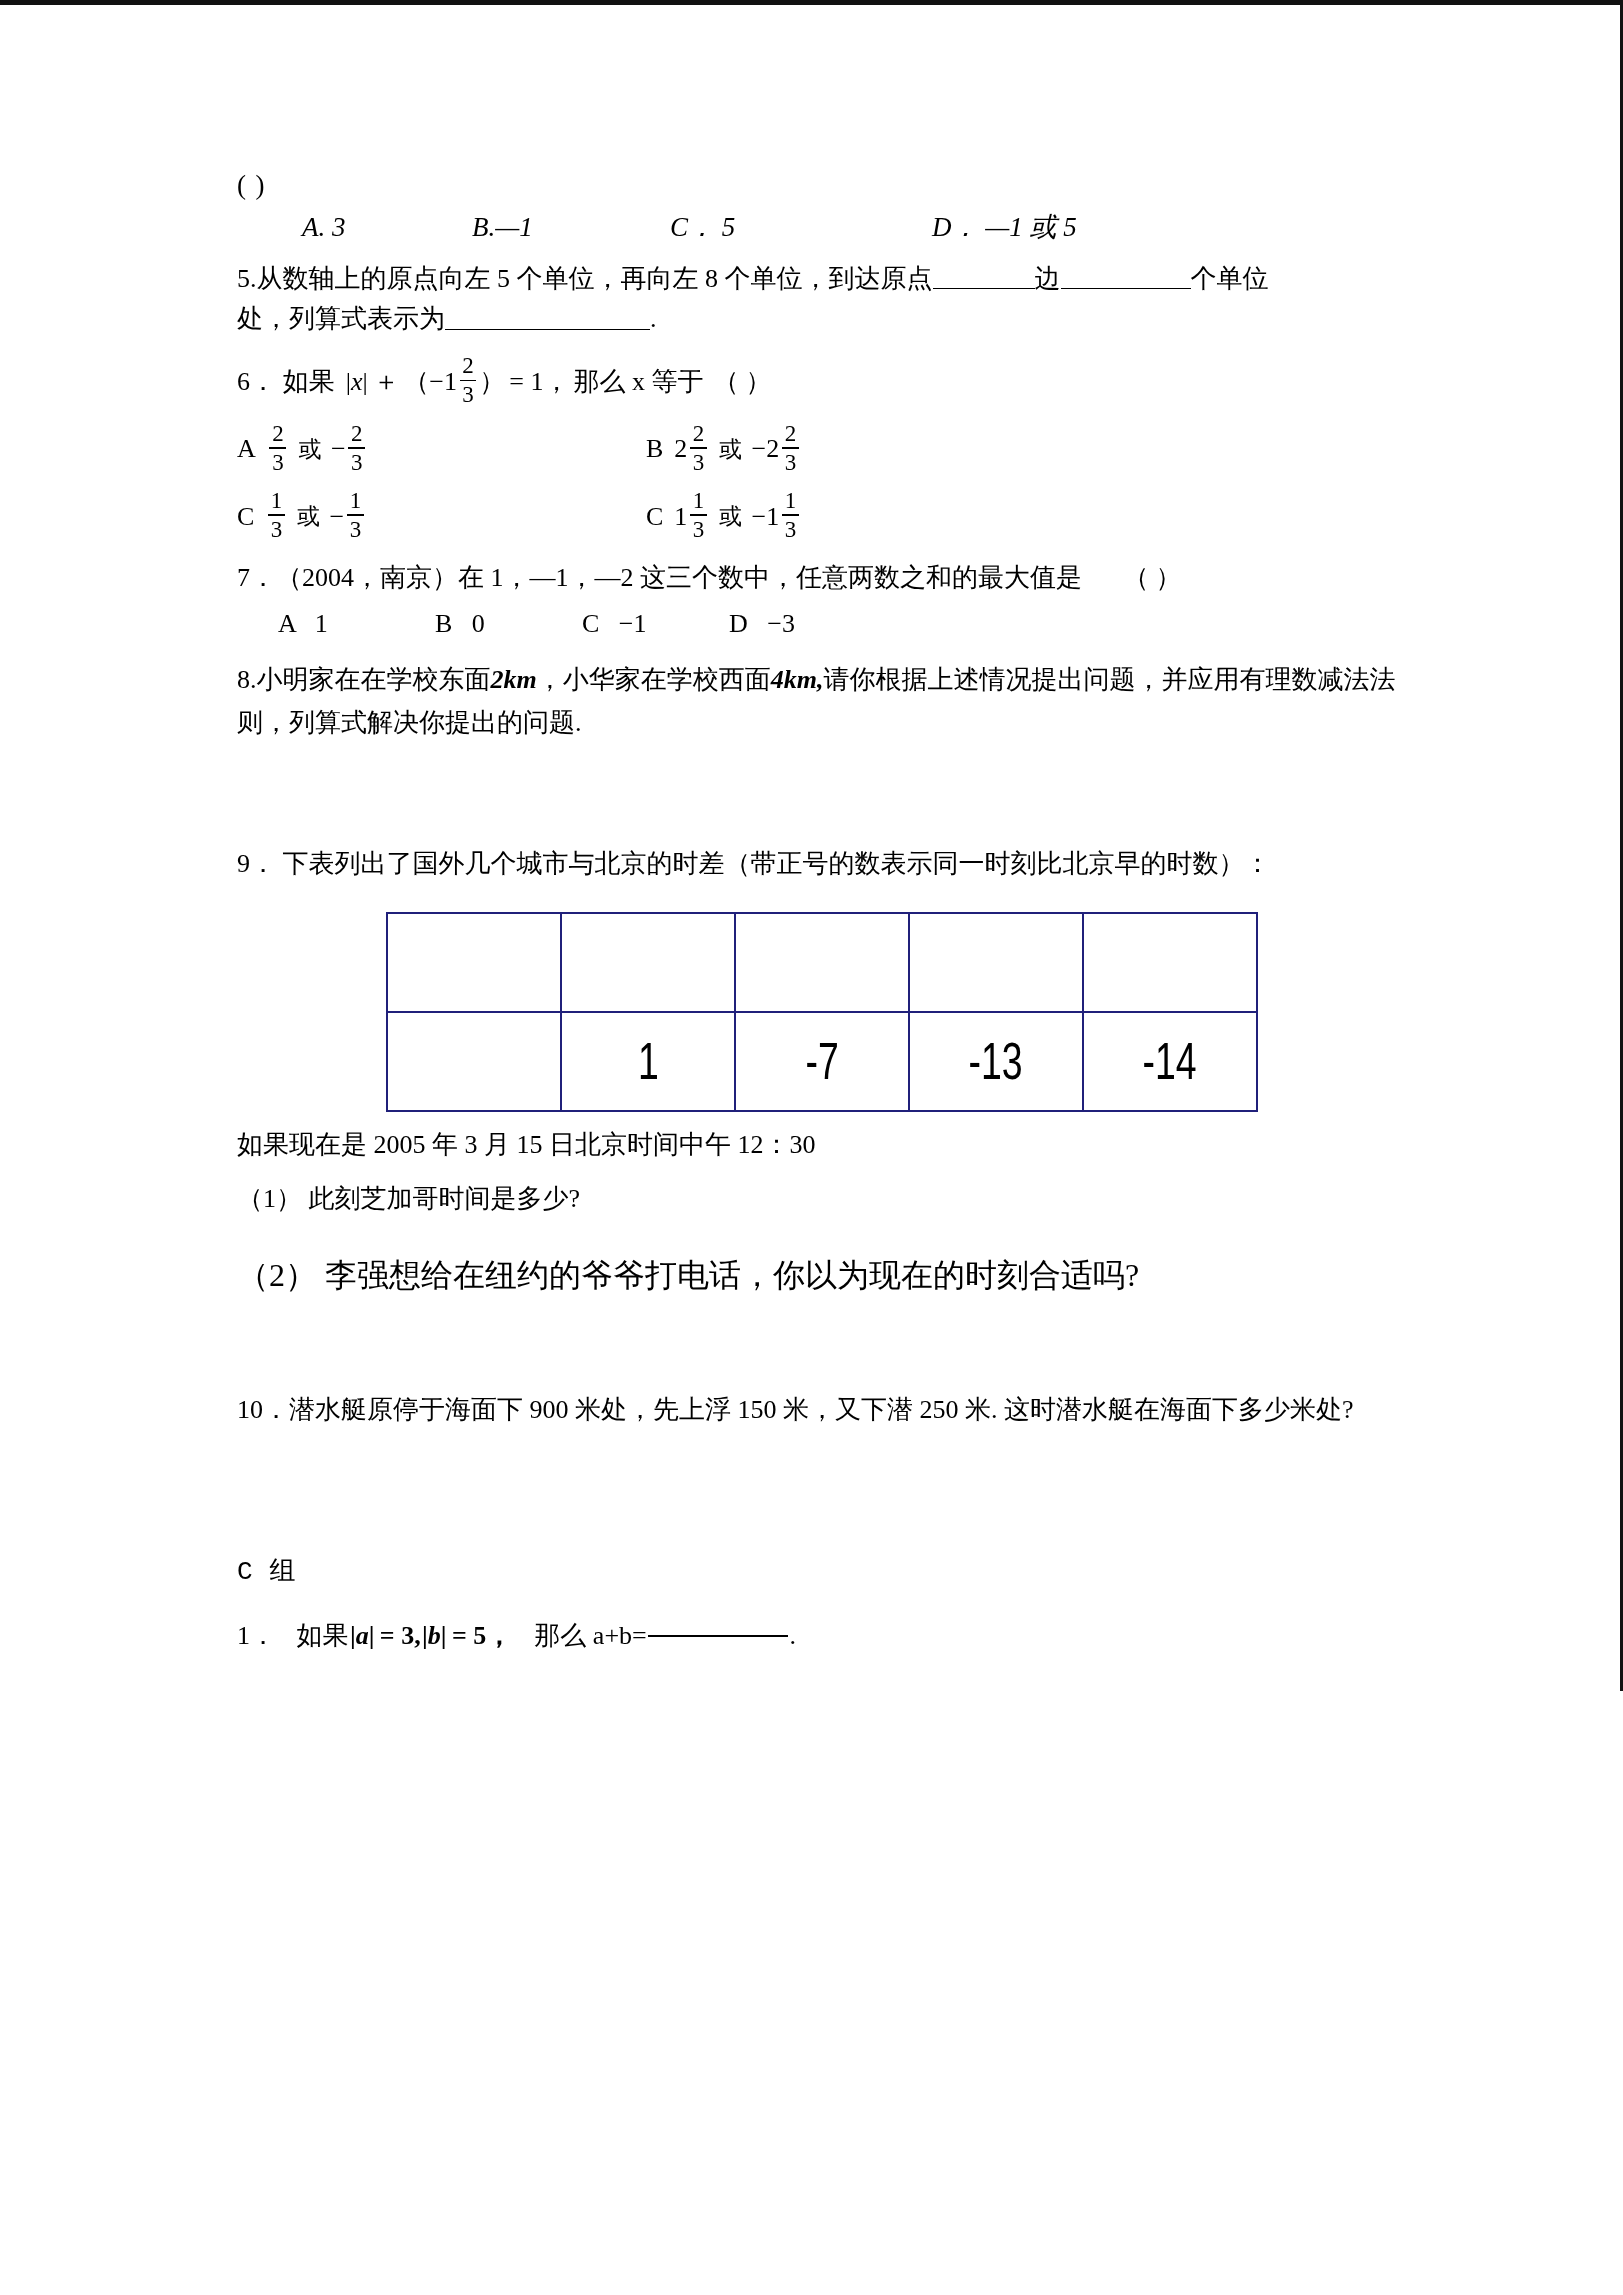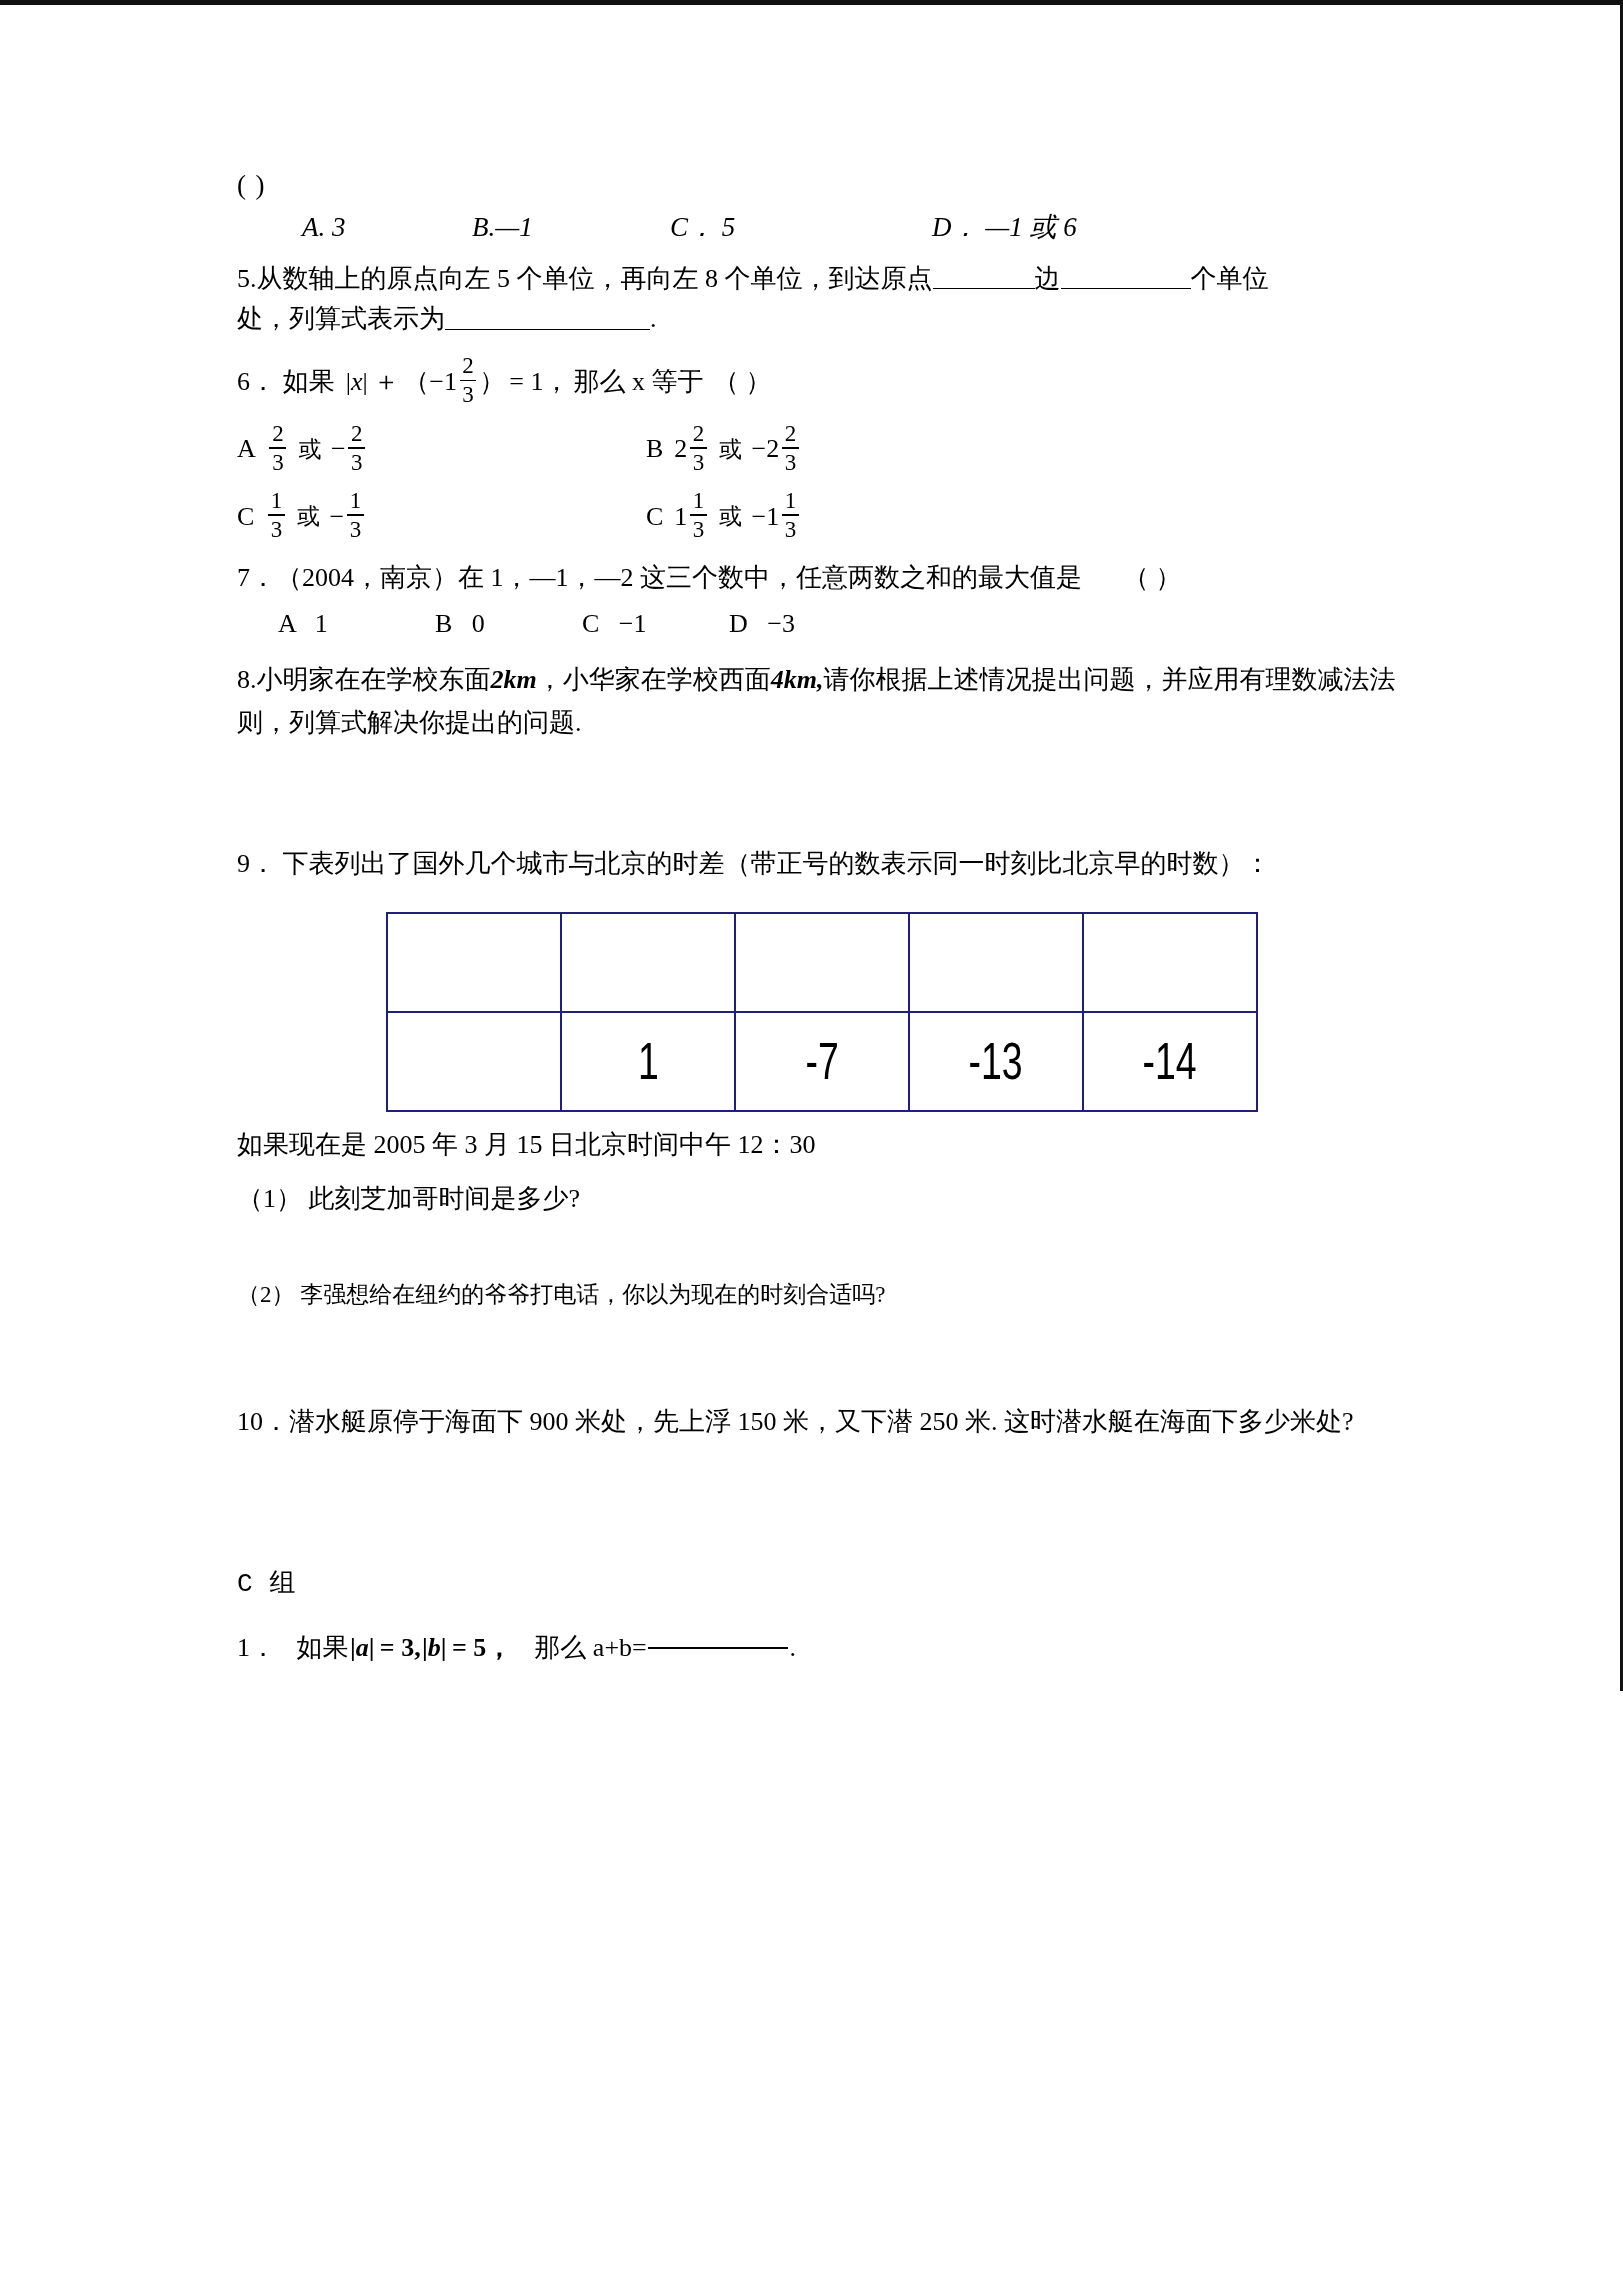--- a/index.html
+++ b/index.html
@@ -152,21 +152,21 @@
     font-stretch: condensed;
     transform-origin: center;
   }
   table.tz td.num span {
     display: inline-block;
     transform: scaleX(0.72);
     font-weight: 400;
   }
   .after-table { font-size: 26px; margin-top: 15px; }
   .sub-q { font-size: 26px; margin-top: 19px; }
-  .sub-q2 { font-size: 23px; margin-top: 63px; }
+  .sub-q2 { font-size: 32px; margin-top: 38px; }
 
   
   .q10 {
     font-size: 26px;
     line-height: 1.6;
     width: 1159px;
     margin-top: 91px;
     white-space: normal;
   }
 
@@ -196,21 +196,21 @@
   <div class="edge-right"></div>
 
   <div class="content">
 
     <div class="paren-row">(          )</div>
 
     <div class="choices-abcd">
       <span class="slot-a"><span class="ch">A.</span> <span class="ch">3</span></span>
       <span class="slot-b"><span class="ch">B.</span><span class="ch">—1</span></span>
       <span class="slot-c"><span class="ch">C．</span> <span class="ch">5</span></span>
-      <span><span class="ch">D．</span> <span class="ch">—1 或 6</span></span>
+      <span><span class="ch">D．</span> <span class="ch">—1 或 5</span></span>
     </div>
 
     <div class="q5">
       <span>5.</span><span>从数轴上的原点向左 5 个单位，再向左 8 个单位，到达原点</span><span class="blank-s"></span><span>边</span><span class="blank-m"></span><span>个单位</span><br>
       <span>处，列算式表示为</span><span class="blank-l"></span><span>.</span>
     </div>
 
     <div class="q6-stem">
       <span>6．</span>
       <span style="margin-left:6.8px">如果</span>

